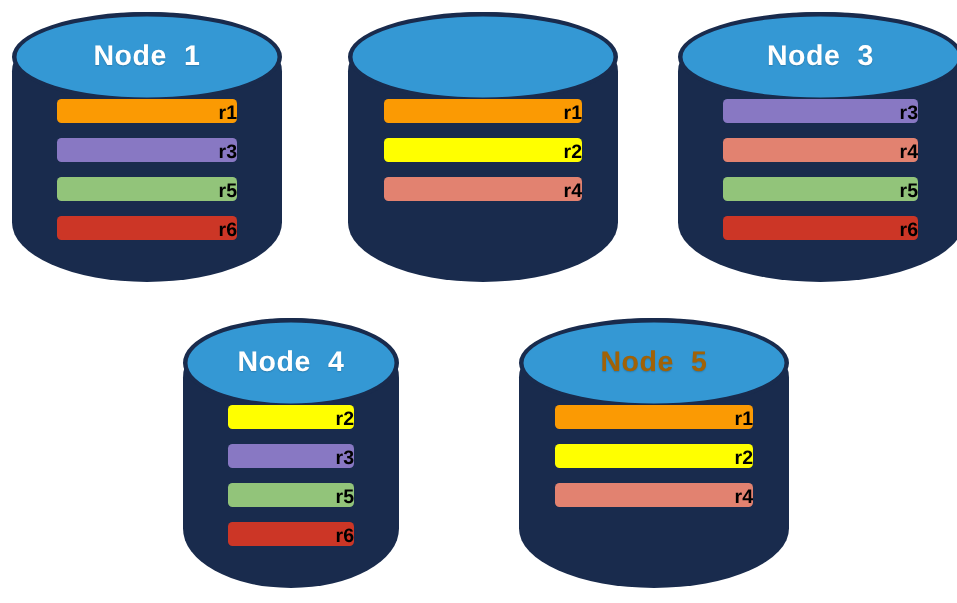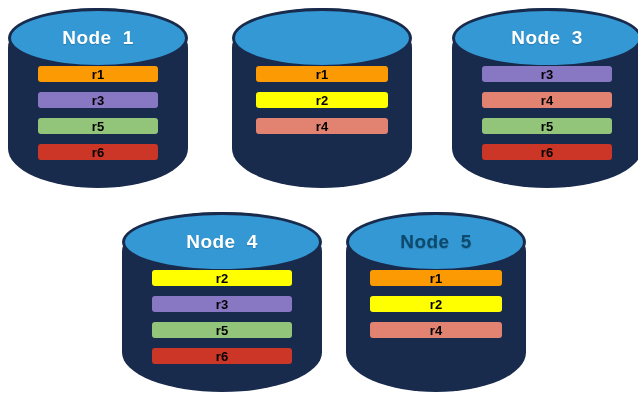--- a/index.html
+++ b/index.html
@@ -72,21 +72,21 @@
     display: flex;
     flex-direction: column;
   }
 
   .bar {
     position: relative;
     height: 16px;
     border-radius: 3px;
     display: flex;
     align-items: center;
-    justify-content: center;
+    justify-content: flex-end;
     margin-bottom: 10px;
   }
 
   .bar:last-child {
     margin-bottom: 0;
   }
 
   .bar-label {
     color: #000000;
     font-size: 13px;
@@ -145,21 +145,21 @@
           <span class="bar-label" style="color: rgb(0, 0, 0);">r4</span>
         </div>
         <div class="bar" style="background: rgb(146, 196, 122);">
           <span class="bar-label" style="color: rgb(0, 0, 0);">r5</span>
         </div>
         <div class="bar" style="background: rgb(204, 54, 38);">
           <span class="bar-label" style="color: rgb(0, 0, 0);">r6</span>
         </div>
       </div>
     </div>
-    <div class="node" style="left: 122px; top: 212px; width: 200px; height: 180px; text-decoration: underline;">
+    <div class="node" style="left: 122px; top: 212px; width: 144px; height: 180px; text-decoration: underline;">
       <div class="cyl-body" style="background: rgb(25, 43, 77);"></div>
       <div class="cyl-top" style="background: rgb(52, 152, 212); border-color: rgb(25, 43, 77);"></div>
       <div class="node-label" style="color: rgb(255, 255, 255);">Node  4</div>
       <div class="bars" style="top: 58px; padding-left: 30px; padding-right: 30px; box-sizing: border-box;">
         <div class="bar" style="background: rgb(255, 255, 0);">
           <span class="bar-label" style="color: rgb(0, 0, 0);">r2</span>
         </div>
         <div class="bar" style="background: rgb(136, 120, 195);">
           <span class="bar-label" style="color: rgb(0, 0, 0);">r3</span>
         </div>
@@ -167,21 +167,21 @@
           <span class="bar-label" style="color: rgb(0, 0, 0);">r5</span>
         </div>
         <div class="bar" style="background: rgb(204, 54, 38);">
           <span class="bar-label" style="color: rgb(0, 0, 0);">r6</span>
         </div>
       </div>
     </div>
     <div class="node" style="left: 346px; top: 212px; width: 180px; height: 180px;">
       <div class="cyl-body" style="background: rgb(25, 43, 77);"></div>
       <div class="cyl-top" style="background: rgb(52, 152, 212); border-color: rgb(25, 43, 77);"></div>
-      <div class="node-label" style="color: #0c4a6e;">Node  5</div>
+      <div class="node-label" style="color: #a16207;">Node  5</div>
       <div class="bars" style="top: 58px; padding-left: 24px; padding-right: 24px; box-sizing: border-box;">
         <div class="bar" style="background: rgb(251, 154, 3);">
           <span class="bar-label" style="color: rgb(0, 0, 0);">r1</span>
         </div>
         <div class="bar" style="background: rgb(255, 255, 0);">
           <span class="bar-label" style="color: rgb(0, 0, 0);">r2</span>
         </div>
         <div class="bar" style="background: rgb(226, 130, 112);">
           <span class="bar-label" style="color: rgb(0, 0, 0);">r4</span>
         </div>

